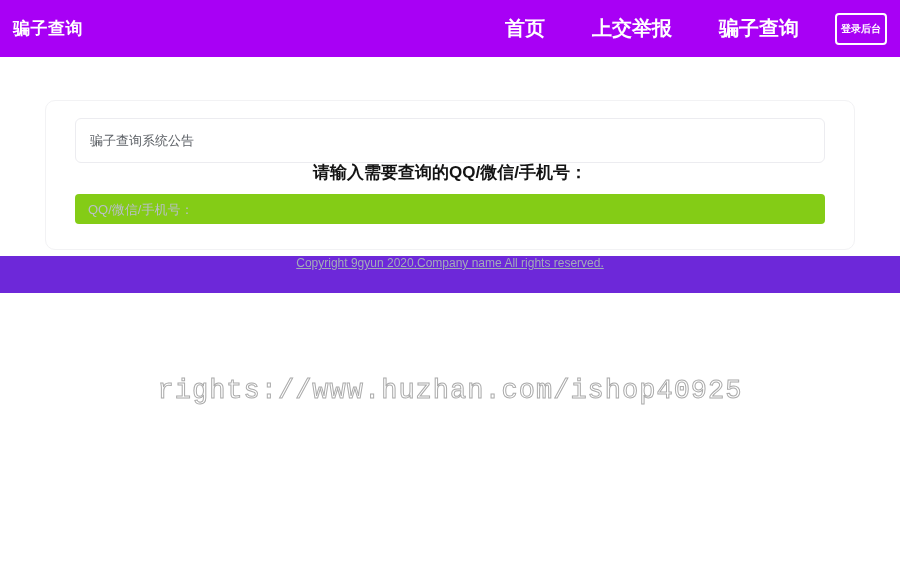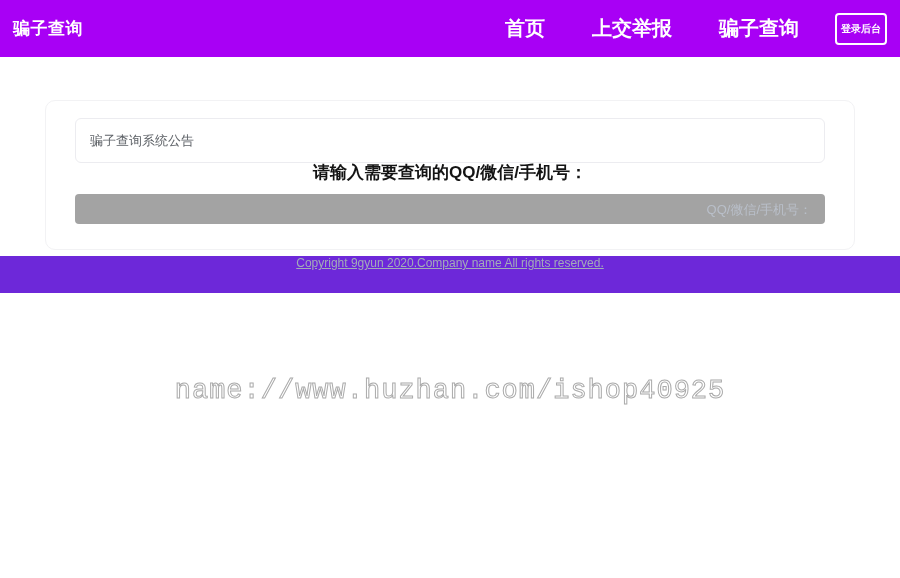--- a/index.html
+++ b/index.html
@@ -79,29 +79,28 @@
     line-height: 20px;
     font-weight: bold;
     color: #141414;
     text-align: center;
   }
   .query-input {
     display: block;
     width: 100%;
     margin-top: 11px;
     height: 30px;
-    background: #a3a3a3;
+    background: #84cc16;
     border: none;
     border-radius: 4px;
     padding: 0 13px;
     font-family: "Liberation Sans", sans-serif;
     font-size: 13px;
     color: #333;
     outline: none;
-    text-align: right;
   }
   .query-input::placeholder { color: #b9bfc9; }
   .submit-btn {
     display: block;
     width: 100%;
     margin-top: 8px;
     height: 30px;
     background: #a800f5;
     border: none;
     border-radius: 3px;
@@ -156,20 +155,20 @@
       <button class="login-btn">登录后台</button>
     </div>
   </div>
 
   <div class="main">
     <div class="card">
       <div class="announcement">骗子查询系统公告</div>
       <div class="query-heading">请输入需要查询的QQ/微信/手机号：</div>
       <input class="query-input" type="text" placeholder="QQ/微信/手机号：" style="">
     </div>
-    <div class="watermark">name://www.huzhan.com/ishop40925</div>
+    <div class="watermark">rights://www.huzhan.com/ishop40925</div>
   </div>
 
   <div class="footer">
     <span>Copyright 9gyun 2020.Company name All rights reserved.</span>
   </div>
 
 </div>
 
 </body></html>

